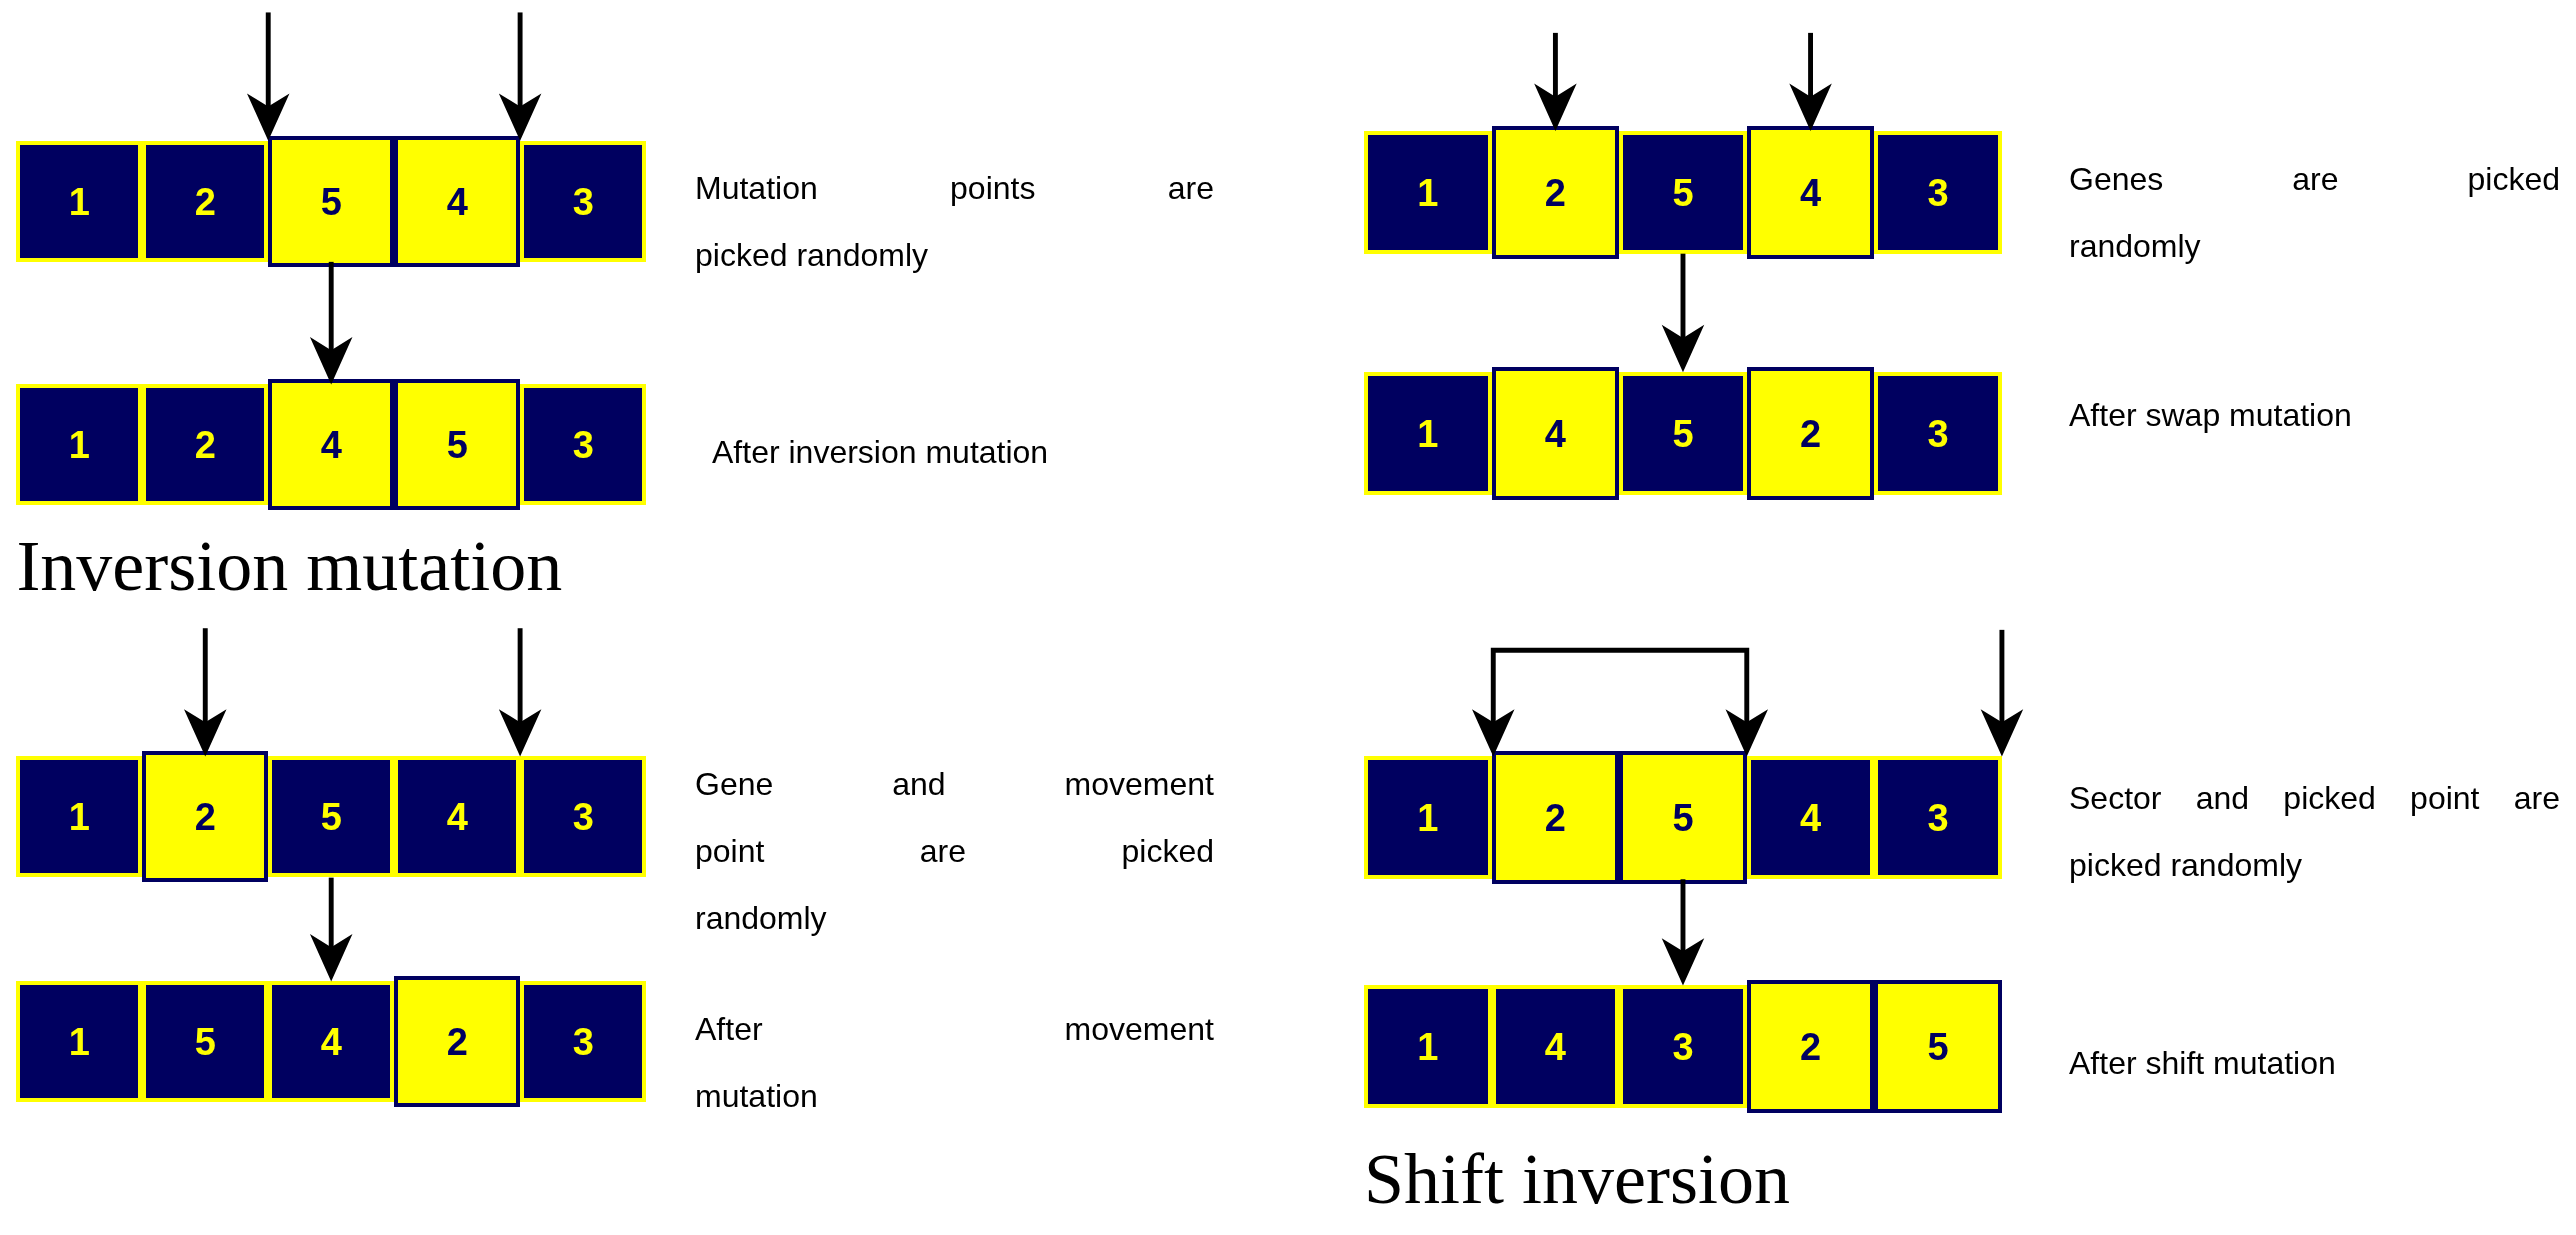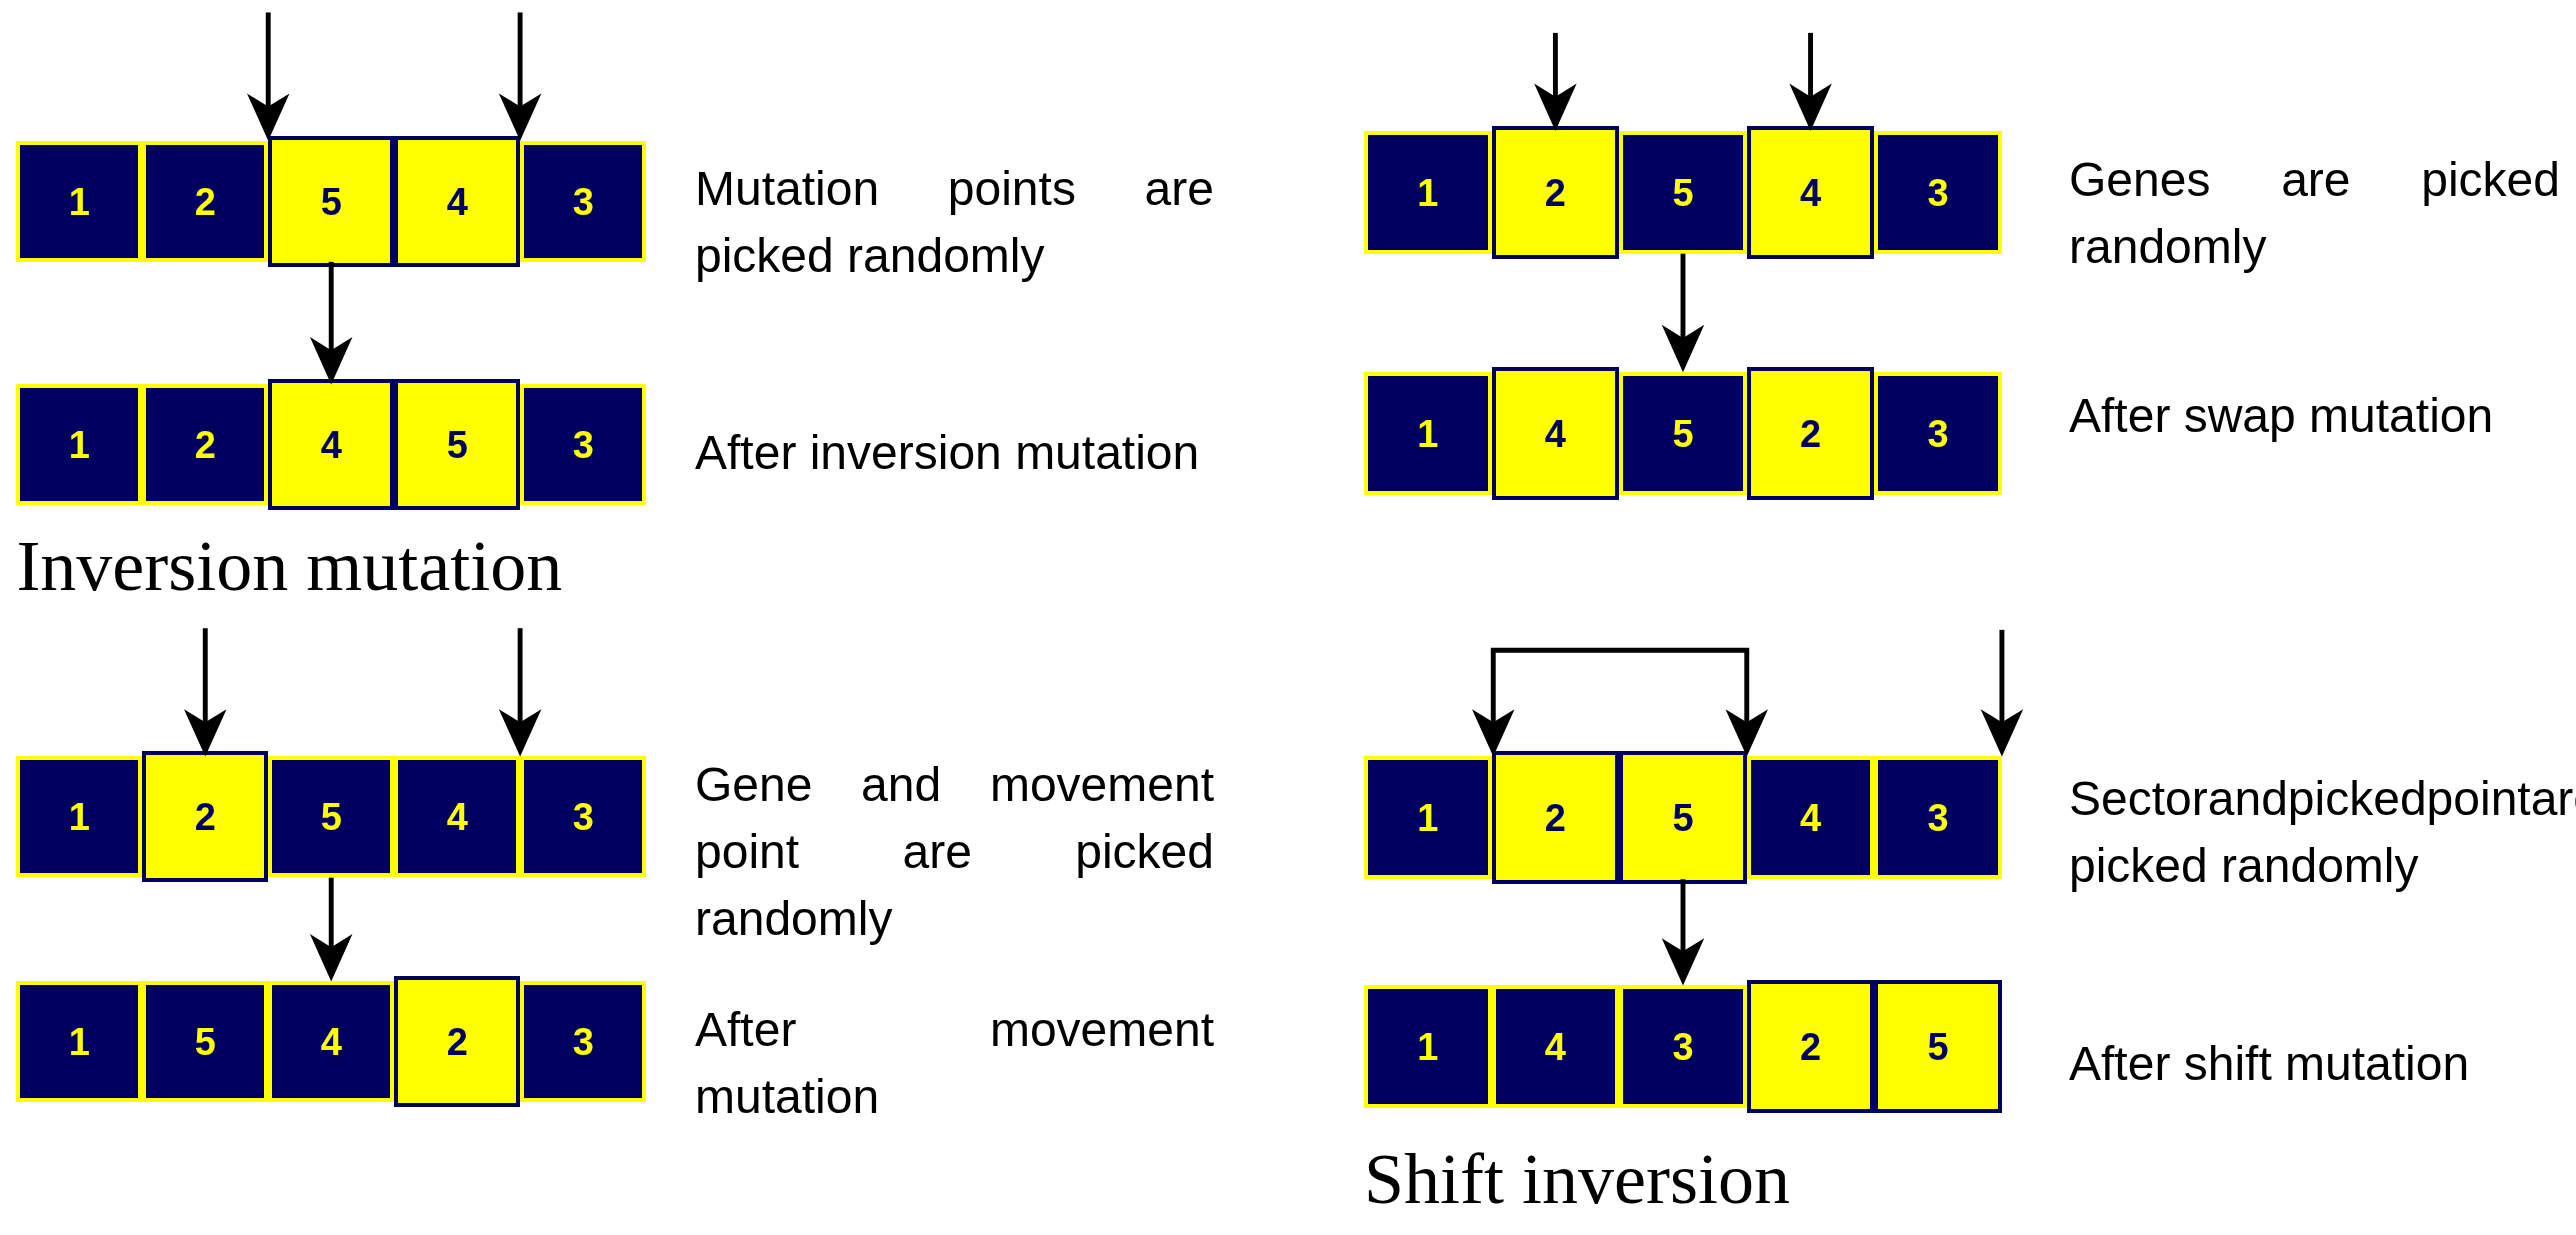--- a/index.html
+++ b/index.html
@@ -30,21 +30,21 @@
   }
   .cell.hl{
     background:var(--yellow);
     border-color:var(--navy);
     margin-top:-4.9px;margin-bottom:-4.9px;
     z-index:2;
   }
   .cell.hl .num{color:var(--navy);}
   .textblock{
     position:absolute;
-    font-size:48px;
+    font-size:32px;
     line-height:67px;
     color:var(--text,#000);
   }
   .tline{white-space:nowrap;}
   .tline.j{display:flex;justify-content:space-between;white-space:normal;}
   .title{
     position:absolute;
     font-family:"Liberation Serif",serif;
     font-size:72px;
     line-height:1;
@@ -148,21 +148,21 @@
       </div>
     </div>
   <div class="textblock" style="left:695px;top:155px;width:519px">
       <div class="tline j">
         <span>Mutation</span>
         <span>points</span>
         <span>are</span>
       </div>
       <div class="tline">picked randomly</div>
     </div>
-  <div class="textblock" style="left:695px;top:419px;width:519px">
+  <div class="textblock" style="left:712px;top:419px;width:519px">
       <div class="tline">After inversion mutation</div>
     </div>
   <div class="title" style="left:16.4px;top:530px;width:1194px">Inversion mutation</div>
 
   <div class="strip" style="left:1364px;top:131px;width:638px;height:123px">
       <div class="cell">
         <span class="num">1</span>
       </div>
       <div class="cell hl">
         <span class="num">2</span>

